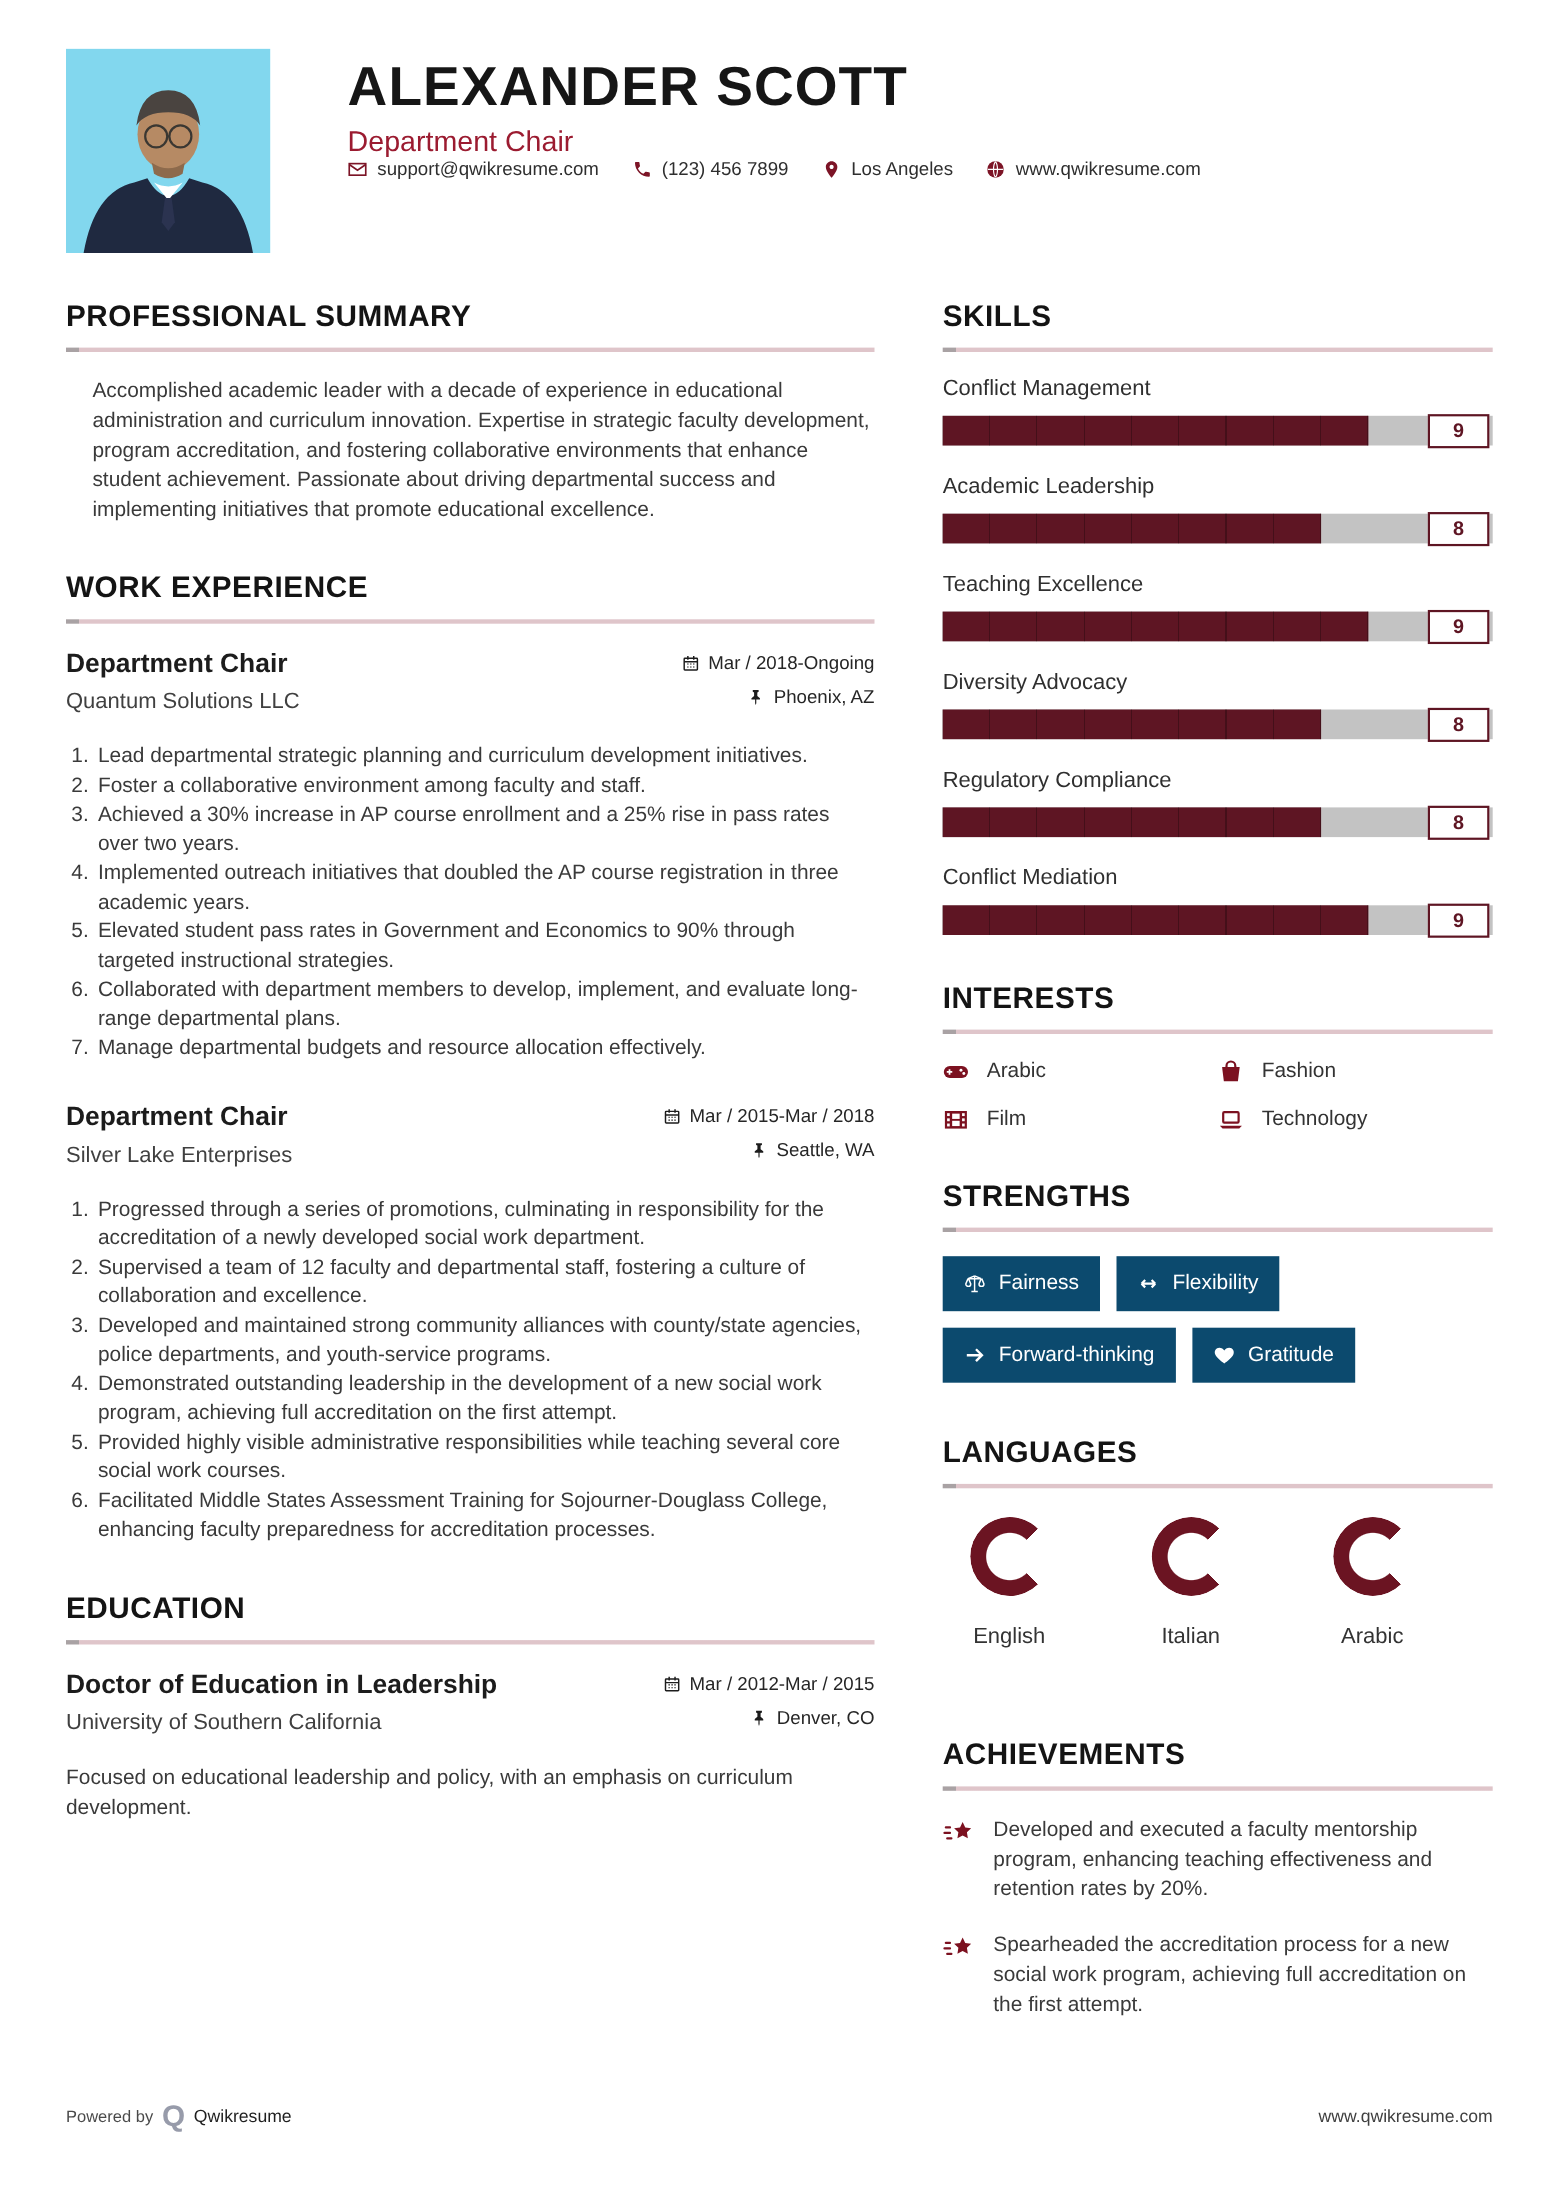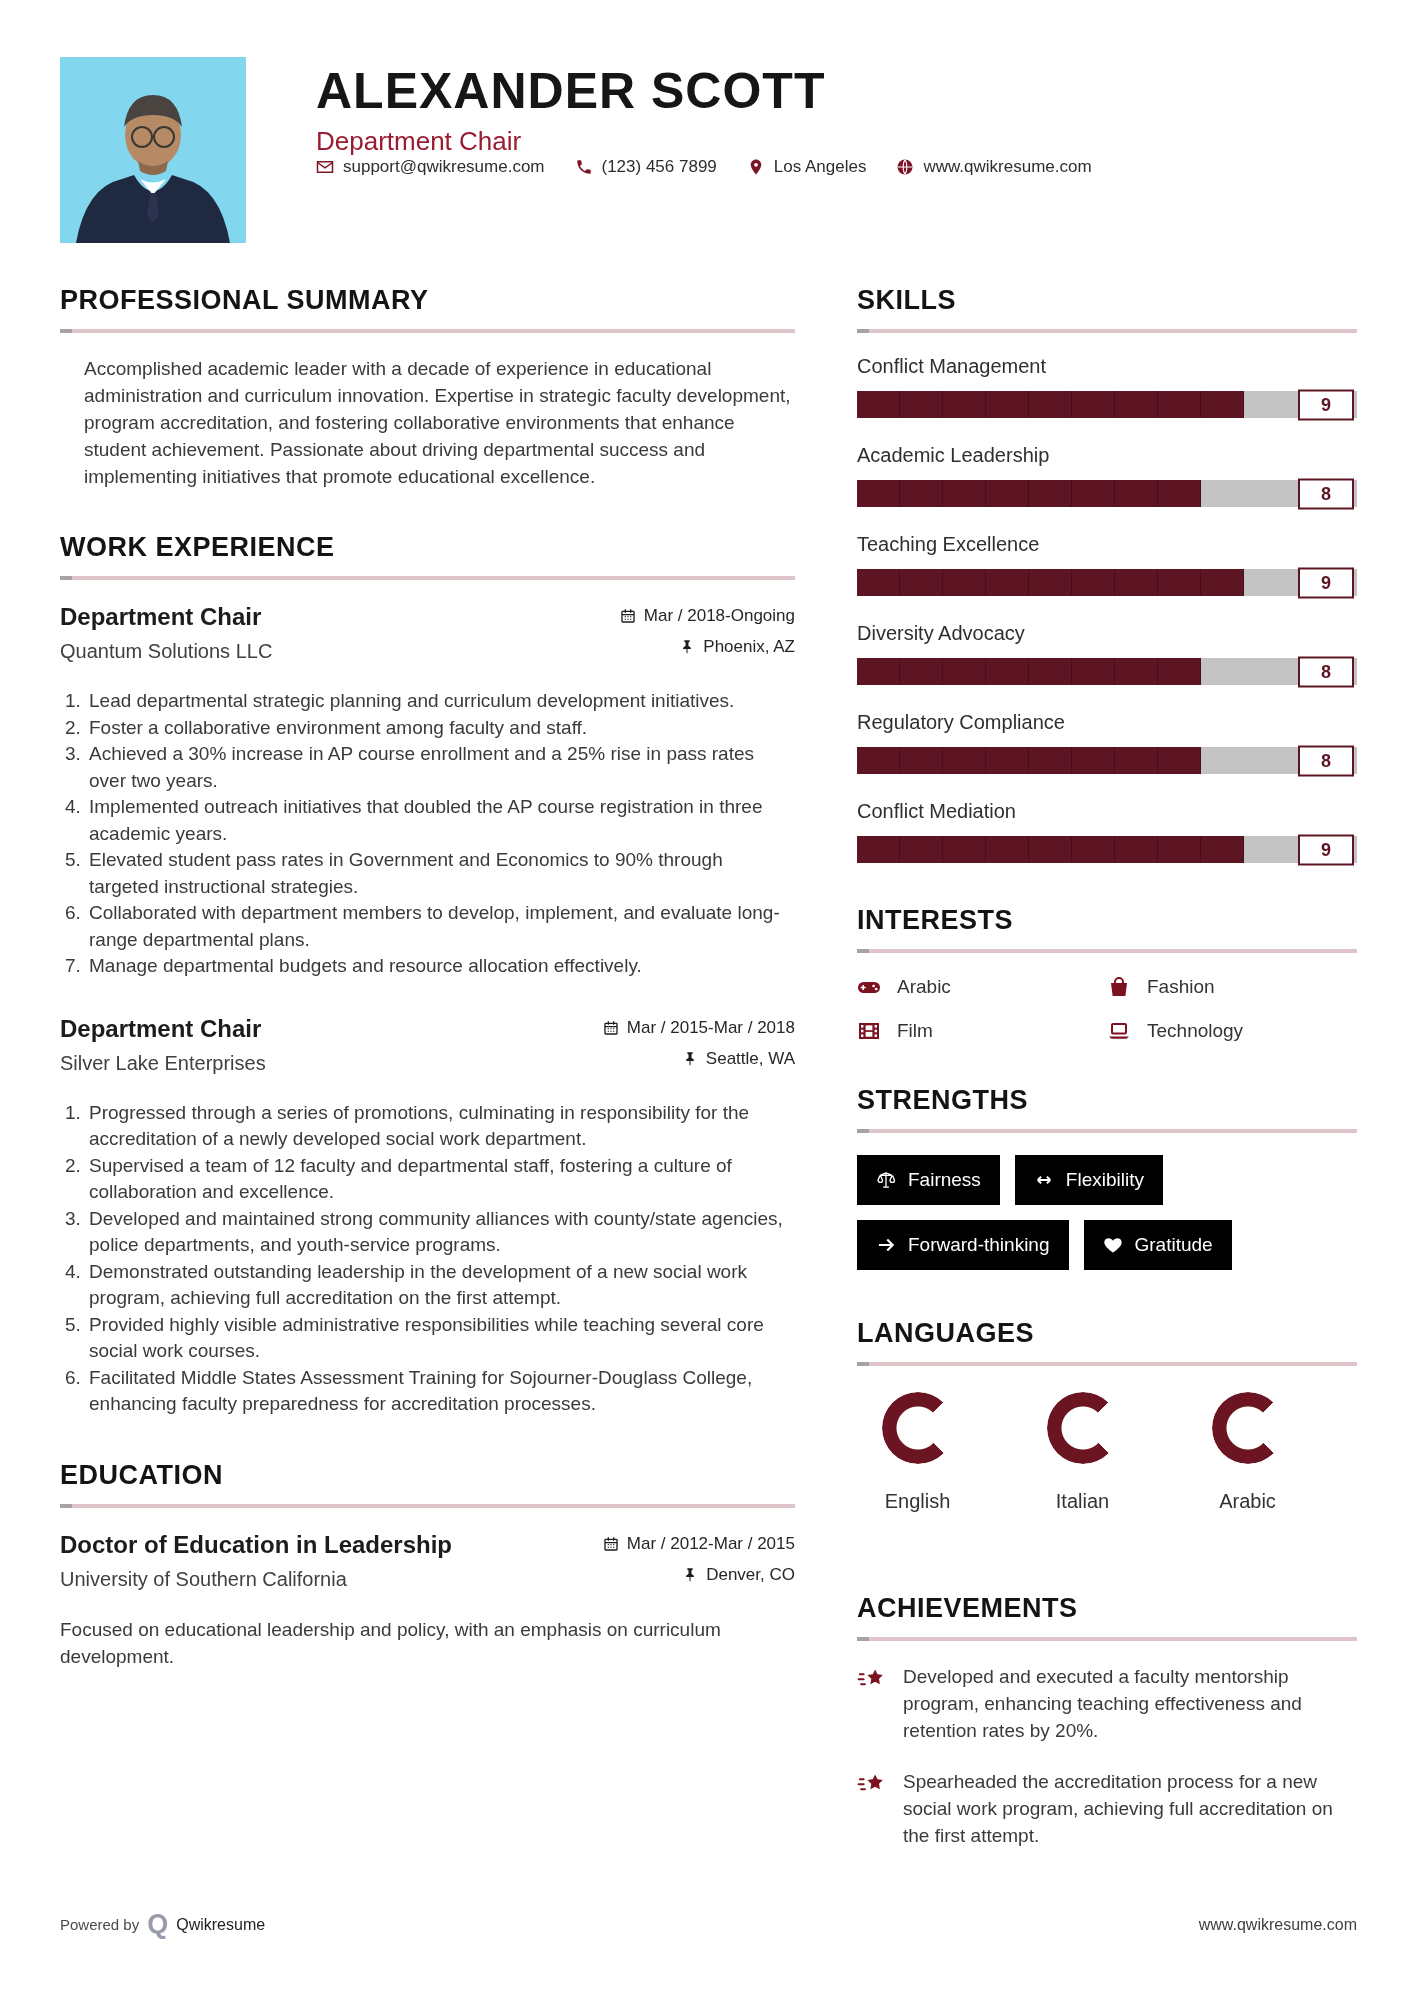--- a/index.html
+++ b/index.html
@@ -4,21 +4,21 @@
 <style>
   * { margin:0; padding:0; box-sizing:border-box; }
   html,body { background:#fff; }
   body {
     width:1407px; height:1990px; position:relative;
     font-family:"Liberation Sans", sans-serif; color:#3a3a3a;
   }
   .page { width:100%; height:100%; padding:0 50px 0 60px; position:relative; }
 
   
-  .header { padding-top:57px; display:flex; align-items:flex-start; }
+  .header { padding-top:44px; display:flex; align-items:flex-start; }
   .photo { width:186px; height:186px; flex:0 0 auto; overflow:hidden; }
   .header-main { margin-left:70px; padding-top:8px; }
   .name { font-size:50px; font-weight:bold; color:#161616; letter-spacing:1px; line-height:1.05; }
   .job-title-top { font-size:26px; color:#9b1b30; margin-top:8px; }
   .contact-row { display:flex; align-items:center; gap:12px; font-size:17px; color:#2e2e2e; }
   .contact-item { display:flex; align-items:center; gap:9px; margin-right:18px; }
   .contact-item .cicon { color:#7c1426; display:inline-flex; }
   .cicon svg { width:18px; height:18px; }
 
   
@@ -59,21 +59,21 @@
     font-weight:bold; font-size:18px; display:flex; align-items:center; justify-content:center; }
 
   
   .interests-grid { display:grid; grid-template-columns:1fr 1fr; row-gap:20px; }
   .interest { display:flex; align-items:center; gap:16px; font-size:19px; color:#333; }
   .interest .iicon { color:#7c1120; display:inline-flex; }
   .iicon svg { width:24px; height:24px; }
 
   
   .chips { display:flex; flex-wrap:wrap; gap:15px; }
-  .chip { background:#000000; color:#fff; padding:14px 19px; font-size:19px;
+  .chip { background:#0c4a6e; color:#fff; padding:14px 19px; font-size:19px;
     display:flex; align-items:center; gap:12px; }
   .chip .chicon { display:inline-flex; color:#fff; }
   .chicon svg { width:20px; height:20px; }
 
   
   .langs { display:flex; }
   .lang { width:121px; margin-right:44px; text-align:center; }
   .ring { width:72px; height:72px; border-radius:50%; margin:4px auto 0 auto;
     background:conic-gradient(from 135deg, #6b1422 0 270deg, transparent 270deg 360deg);
     -webkit-mask:radial-gradient(circle, transparent 0 21px, #000 22px);

